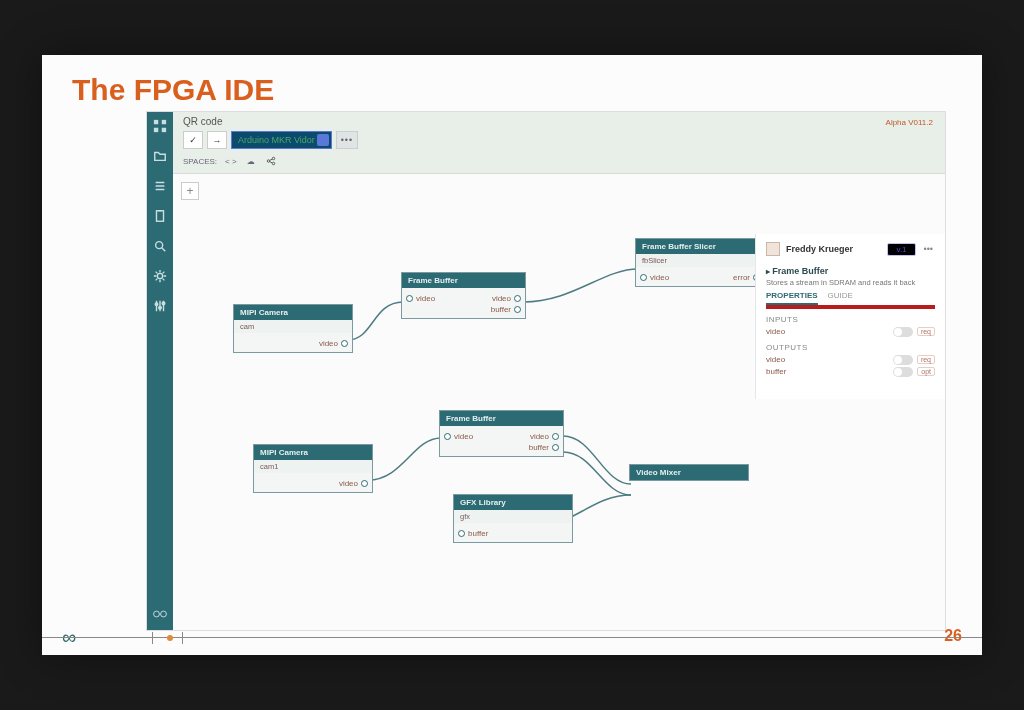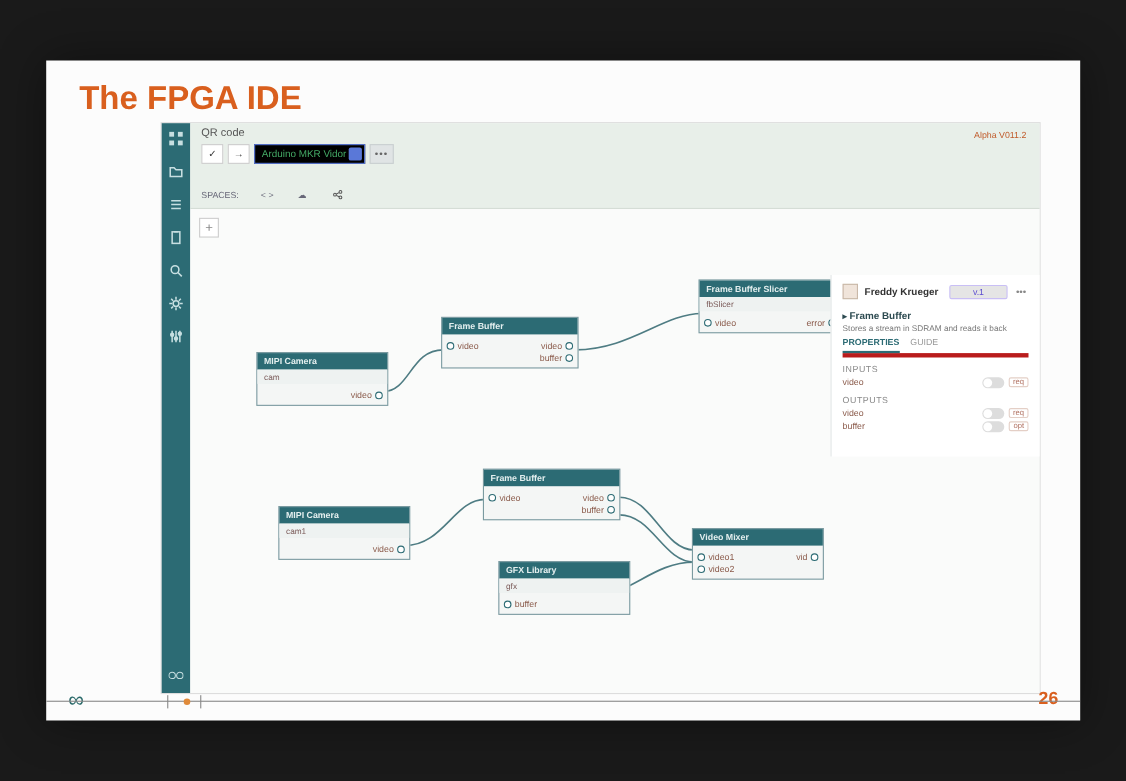--- a/index.html
+++ b/index.html
@@ -88,37 +88,37 @@
   }
   .proj-name { font-size: 10px; color:#555; margin-bottom: 4px; }
   .toolbar-row { display:flex; align-items:center; gap:4px; }
   .tb-btn {
     width: 20px; height: 18px;
     background:#fff; border:1px solid #ccc;
     display:flex; align-items:center; justify-content:center;
     cursor:pointer;
   }
   .tb-select {
-    height:18px; background:#000000; border:1px solid #5a78d8;
+    height:18px; background:#0c4a6e; border:1px solid #5a78d8;
     padding: 0 16px 0 6px;
     display:flex; align-items:center;
     font-size:9px; color:#4a6;
     position: relative;
   }
   .tb-select::after {
     content:""; position:absolute; right:2px; top:2px; width:12px; height:12px;
     background:#5a78d8; border-radius:2px;
   }
   .tb-more {
     width:22px; height:18px; background:#e0e4e5; border:1px solid #c9cfd0;
     display:flex; align-items:center; justify-content:center; cursor:pointer;
     letter-spacing:1px; color:#666;
   }
   .alpha-tag { position:absolute; right:12px; top:6px; font-size:8px; color:#c05a2a; }
-  .spaces-row { margin-top:22px; display:flex; align-items:center; gap:20px; font-size:8px; color:#667; }
+  .spaces-row { margin-top:6px; display:flex; align-items:center; gap:8px; font-size:8px; color:#667; }
   .spaces-ico { width:12px; height:12px; display:inline-flex; align-items:center; justify-content:center; cursor:pointer; }
 
   
   .canvas {
     flex:1; position:relative; background:#fafbfa;
   }
   .plus-btn {
     position:absolute; top:8px; left:8px;
     width:18px; height:18px; border:1px solid #ccc; background:#fff;
     display:flex; align-items:center; justify-content:center;
@@ -154,22 +154,22 @@
     position:absolute; top: 60px; right: 0;
     width: 190px;
     background:#fff;
     border-left:1px solid #e2e6e6;
     padding:8px 10px 20px;
   }
   .insp-top { display:flex; align-items:center; gap:6px; margin-bottom:10px;}
   .insp-avatar { width:14px; height:14px; background:#f0e4da; border:1px solid #c9b8a8; }
   .insp-user { font-size:9px; font-weight:600; color:#333; }
   .insp-ver {
-    margin-left:auto; background:#e5e5e5; border:1px solid #c9bff5;
-    padding:1px 20px; font-size:8px; color:#5a4ad0; border-radius:2px;
+    margin-left:auto; background:#000000; border:1px solid #c9bff5;
+    padding:1px 8px; font-size:8px; color:#5a4ad0; border-radius:2px;
   }
   .insp-more { cursor:pointer; color:#888; padding:0 2px; }
   .insp-h2 { font-size:9px; font-weight:700; color:#2c4a50; margin:6px 0 2px; }
   .insp-h2::before { content:"▸ "; font-size:8px; }
   .insp-desc { font-size:7.5px; color:#777; line-height:1.3; margin-bottom:0; }
   .insp-tabs { display:flex; gap:10px; border-bottom:4px solid #b91c1c; margin-bottom:6px; }
   .insp-tab { font-size:8px; padding:3px 0; color:#999; cursor:pointer; }
   .insp-tab.active { color:#2c6b74; border-bottom:2px solid #2c6b74; font-weight:600; }
   .io-head { font-size:8px; color:#888; margin:6px 0 3px; letter-spacing:.5px; }
   .io-row { display:flex; align-items:center; justify-content:space-between; margin:2px 0; }
@@ -378,38 +378,20 @@
               <span class="port">
                 <span class="pin"></span>
                   <span>buffer</span>
                 </span>
             </div>
           </div>
         </div>
 
         <div class="node" style="left:456px; top:290px; width:120px">
           <div class="node-title">Video Mixer</div>
-          <div class="node-body">
-            <div class="port-row">
-              <span class="port">
-                <span class="pin"></span>
-                  <span>video1</span>
-                </span>
-              <span class="port right">
-                <span class="pin"></span>
-                  <span>vid</span>
-                </span>
-            </div>
-            <div class="port-row">
-              <span class="port">
-                <span class="pin"></span>
-                  <span>video2</span>
-                </span>
-            </div>
-          </div>
         </div>
 
         <div class="inspector">
           <div class="insp-top">
             <div class="insp-avatar"></div>
             <div class="insp-user">Freddy Krueger</div>
             <div class="insp-ver">v.1</div>
             <div class="insp-more">•••</div>
           </div>
           <div class="insp-h2">Frame Buffer</div>

